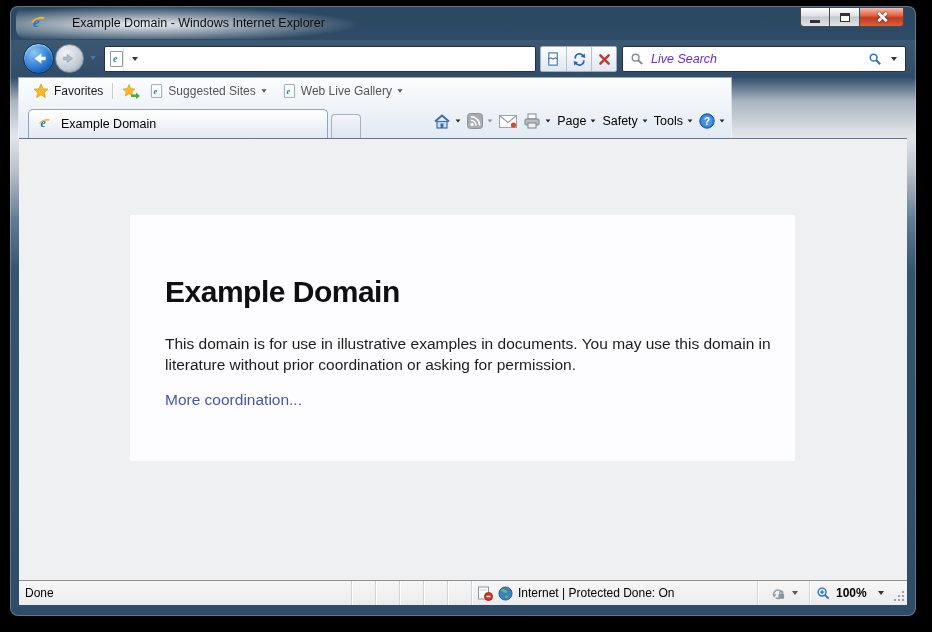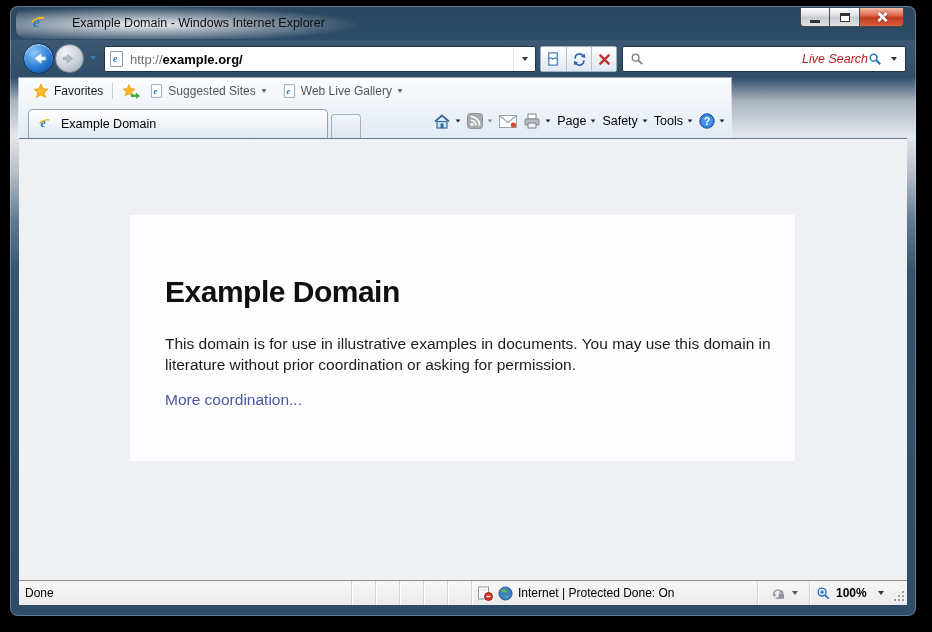--- a/index.html
+++ b/index.html
@@ -76,21 +76,21 @@
 
   .nav-btn-group { position:absolute; left:530px; top:6px; height:26px; display:flex;
     border:1px solid #9fb0c0; border-radius:2px; overflow:hidden;
     background:linear-gradient(#fdfeff,#dfe7f0); }
   .nav-btn { width:25px; display:flex; align-items:center; justify-content:center; }
   .nav-btn + .nav-btn { border-left:1px solid #b7c2ce; }
 
   .search-box { position:absolute; left:612px; top:6px; width:284px; height:26px;
     background:#fff; border:1px solid #1f3348; border-radius:2px;
     display:flex; align-items:center; }
-  .search-placeholder { flex:1; margin-left:23px; font-size:12.5px; font-style:italic; color:#b91c1c;text-align:right; }
+  .search-placeholder { flex:1; margin-left:6px; font-size:12.5px; font-style:italic; color:#6d28d9; }
   .search-go { display:flex; align-items:center; gap:8px; margin-right:8px; color:#333; }
 
   
   .band { margin:0 9px; width:712px; box-shadow:0 0 0 1px rgba(255,255,255,.55);
     background:linear-gradient(#fbfdfe,#e2eaf3); }
   .favbar { height:26px; display:flex; align-items:center; padding-left:14px; font-size:12px; color:#1a1a1a; }
   .fav-label { margin-left:5px; }
   .vsep { width:1px; height:16px; background:#c3cdd8; box-shadow:1px 0 0 #fff; margin:0 9px; }
   .fav-item { display:flex; align-items:center; gap:5px; color:#555; margin-right:16px; }
   .fav-item .caret { color:#555; transform:scale(.85); }
@@ -167,23 +167,20 @@
     </div>
     <div class="nav-circle btn-fwd">
       <svg width="15" height="15" viewBox="0 0 16 16">
         <path d="M5.5 12.5 L11.5 8 l-6-4.5 v3 h-4 v3 h4 z" fill="#aeb9c4" stroke="#8b98a5" stroke-width="0.5"></path>
       </svg>
     </div>
     <span class="caret nav-dd"></span>
 
     <div class="address-bar">
       <span class="page-icon"></span>
-      <span class="addr-text">
-        <span class="addr-scheme">http://</span><span class="addr-domain">example.org/</span>
-      </span>
       <span class="addr-dd">
           <span class="caret"></span>
         </span>
     </div>
 
     <div class="nav-btn-group">
       <div class="nav-btn">
         <svg width="15" height="16" viewBox="0 0 16 16">
           <rect x="3" y="1.5" width="9" height="13" fill="#ffffff" stroke="#3a72b4" stroke-width="1.2"></rect>
           <path d="M2.5 8 l2.5 -1.3 2.5 1.3 2.5 -1.3 2.5 1.3" fill="none" stroke="#3a72b4" stroke-width="1.2"></path>

